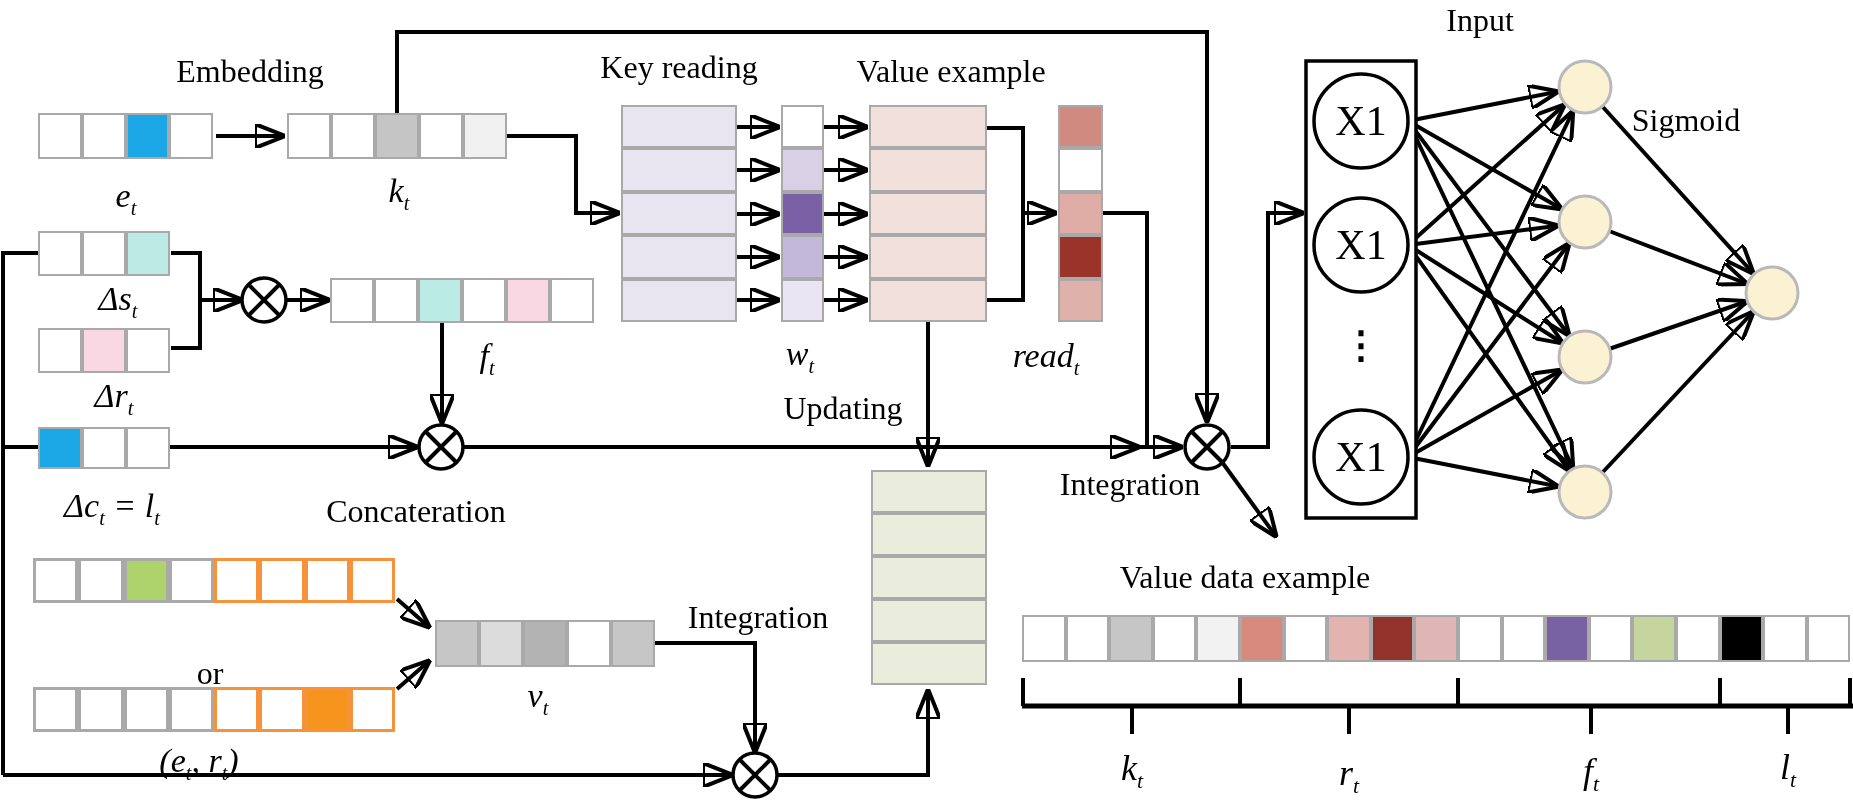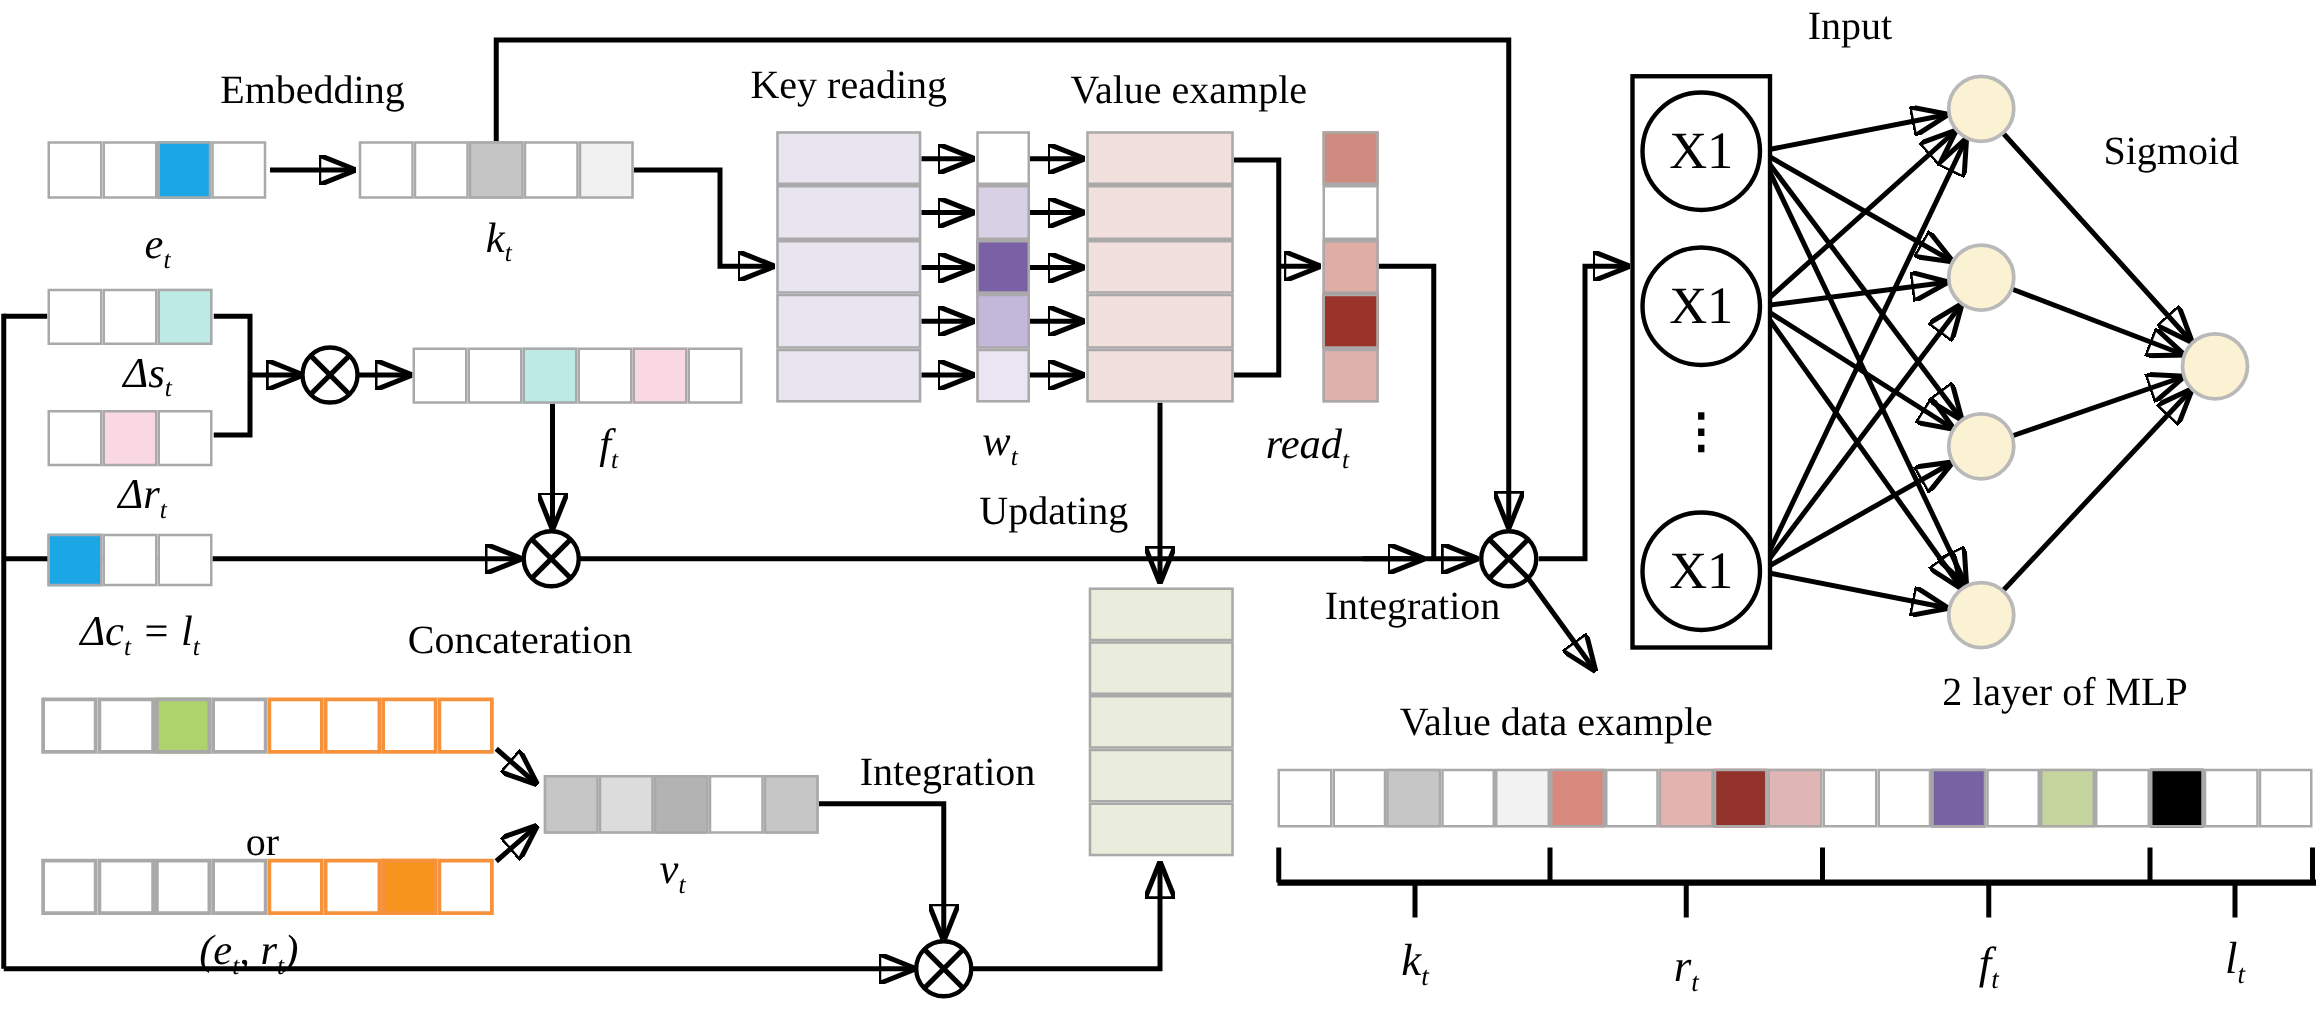--- a/index.html
+++ b/index.html
@@ -296,22 +296,21 @@
 
   <div class="lab" style="left:250px;top:71px">Embedding</div>
   <div class="lab" style="left:679px;top:67px">Key reading</div>
   <div class="lab" style="left:951px;top:71px">Value example</div>
   <div class="lab" style="left:843px;top:408px">Updating</div>
   <div class="lab" style="left:1130px;top:484px">Integration</div>
   <div class="lab" style="left:416px;top:511px">Concateration</div>
   <div class="lab" style="left:758px;top:617px">Integration</div>
   <div class="lab" style="left:210px;top:673px">or</div>
   <div class="lab" style="left:1480px;top:20px">Input</div>
-  <div class="lab" style="left:1737px;top:120px">Sigmoid</div>
-  <div class="lab" style="left:1652px;top:553px">2 layer of MLP</div>
+  <div class="lab" style="left:1686px;top:120px">Sigmoid</div>
   <div class="lab" style="left:1245px;top:577px">Value data example</div>
 
   <div class="lab math" style="left:126px;top:199px">e<sub>t</sub></div>
   <div class="lab math" style="left:399px;top:194px">k<sub>t</sub></div>
   <div class="lab math" style="left:118px;top:302px">Δs<sub>t</sub></div>
   <div class="lab math" style="left:114px;top:399px">Δr<sub>t</sub></div>
   <div class="lab math" style="left:112px;top:509px">Δc<sub>t</sub> = l<sub>t</sub></div>
   <div class="lab math" style="left:487px;top:359px">f<sub>t</sub></div>
   <div class="lab math" style="left:800px;top:357px">w<sub>t</sub></div>
   <div class="lab math" style="left:1046px;top:359px">read<sub>t</sub></div>

